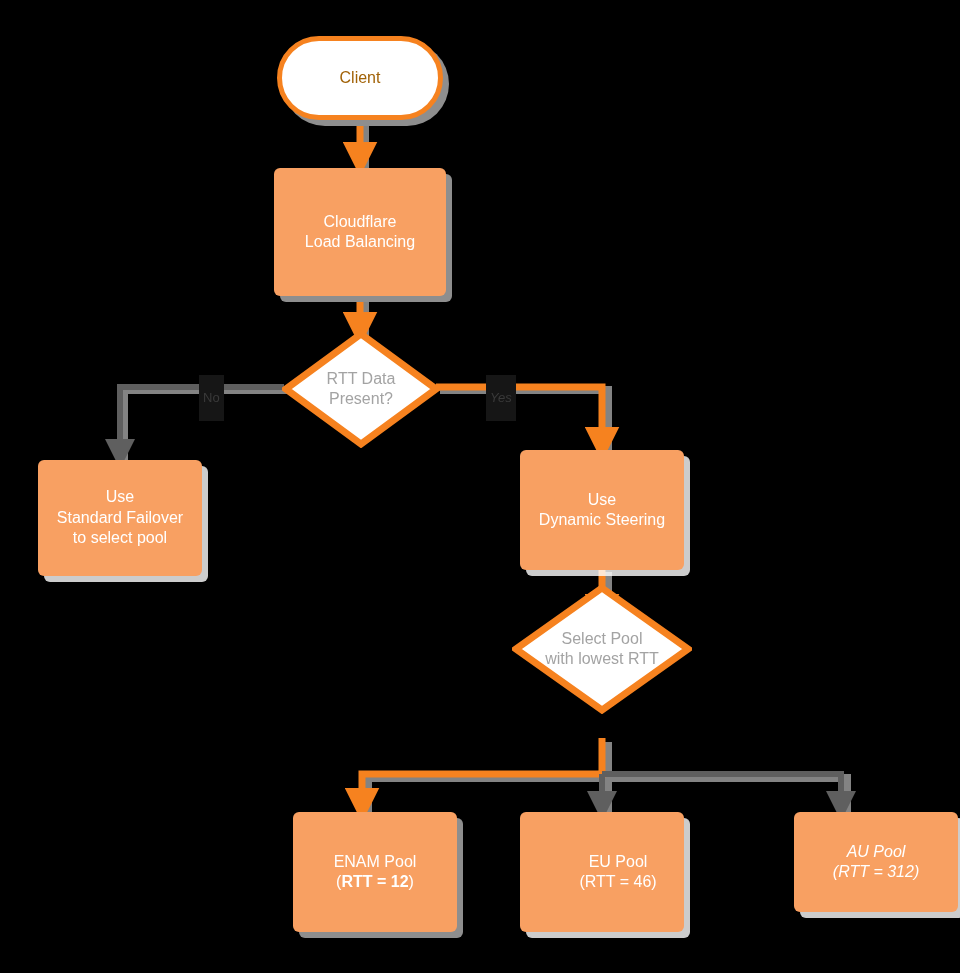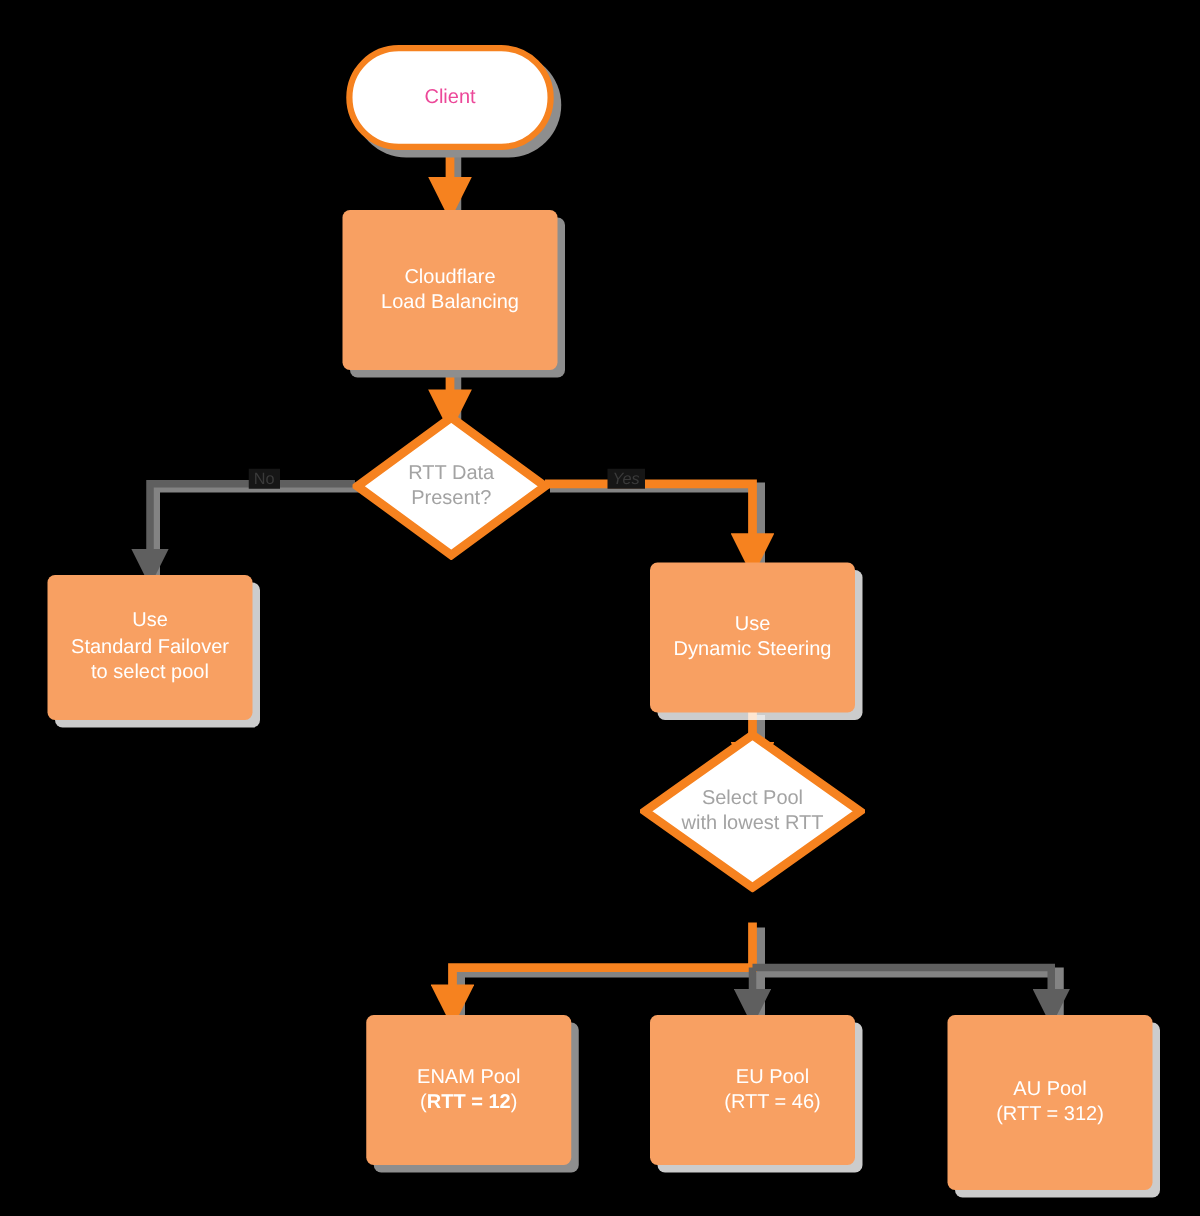--- a/index.html
+++ b/index.html
@@ -47,21 +47,21 @@
     color: #ffffff;
     border-radius: 6px;
     box-shadow: 6px 6px 0 0 rgba(255,255,255,0.80);
   }
   .proc.shadow-gray {
     box-shadow: 6px 6px 0 0 #8e8e8e;
   }
   
   .term {
     background: #ffffff;
-    color: #ec4899;
+    color: #a16207;
     border: 5px solid #f6821f;
     border-radius: 48px;
     box-shadow: 6px 6px 0 0 #8e8e8e;
   }
   
   .diamond-wrap {
     position: absolute;
     z-index: 5;
   }
   .diamond-shape {
@@ -82,21 +82,21 @@
     color: #a3a3a3;
     font-size: 16px;
     line-height: 1.28;
     white-space: pre-line;
   }
   .edge-label {
     position: absolute;
     font-size: 13px;
     color: #3a3a3a;
     background: #161616;
-    padding: 1px 4px;
+    padding: 16px 4px;
     z-index: 6;
     line-height: 1.1;
   }
   .bold {
     font-weight: bold;
   }
 </style>
 </head>
 <body>
 
@@ -178,17 +178,17 @@
   </div>
 
   <div class="node proc shadow-gray" style="left:278px; top:812px; width:164px; height:120px;margin-left:15px;">
     <span class="lbl"><span>ENAM Pool</span><br><span>(</span><span class="bold">RTT = 12</span><span>)</span></span>
   </div>
 
   <div class="node proc" style="left:520px; top:812px; width:164px; height:120px;padding-left:32px;">
     <span class="lbl"><span>EU Pool</span><br><span>(</span><span>RTT = 46</span><span>)</span></span>
   </div>
 
-  <div class="node proc" style="left:758px; top:812px; width:164px; height:140px;">
+  <div class="node proc" style="left:794px; top:812px; width:164px; height:100px;font-style:italic;">
     <span class="lbl"><span>AU Pool</span><br><span>(</span><span>RTT = 312</span><span>)</span></span>
   </div>
 
 </div>
 
 </body></html>

